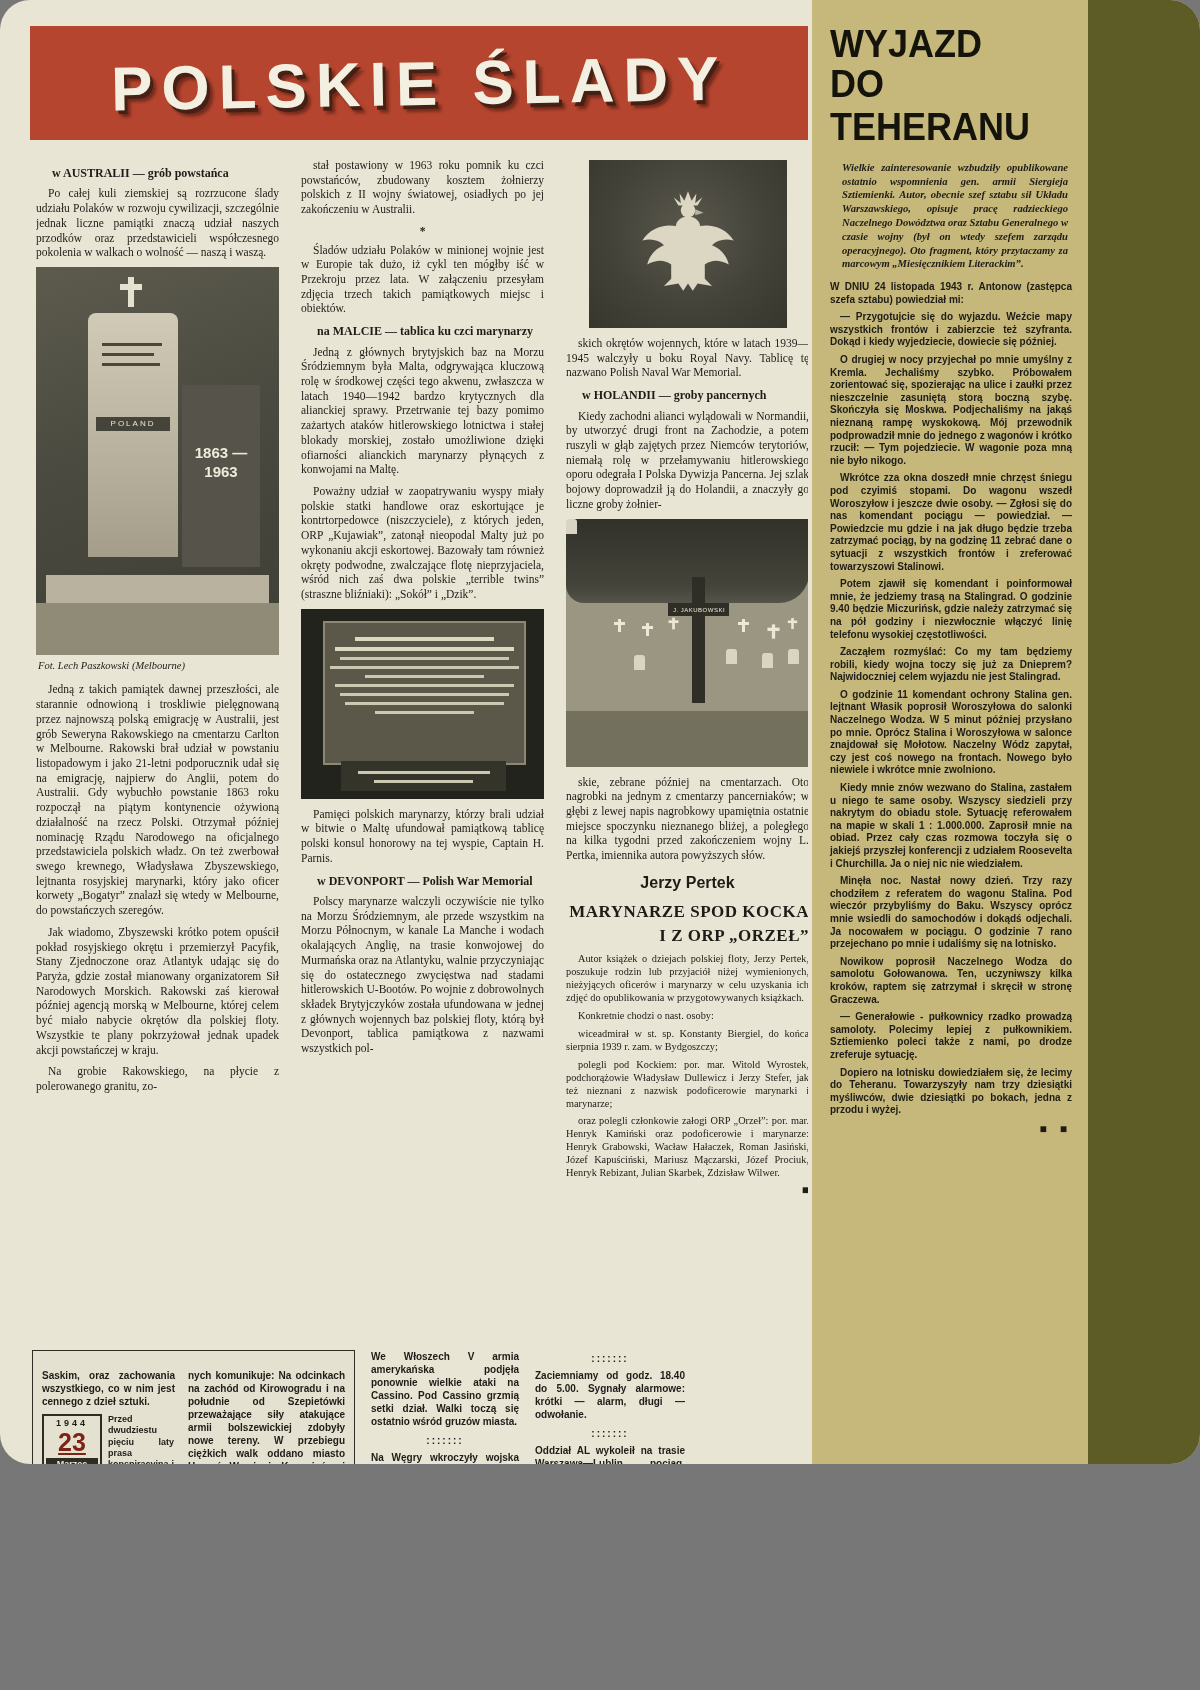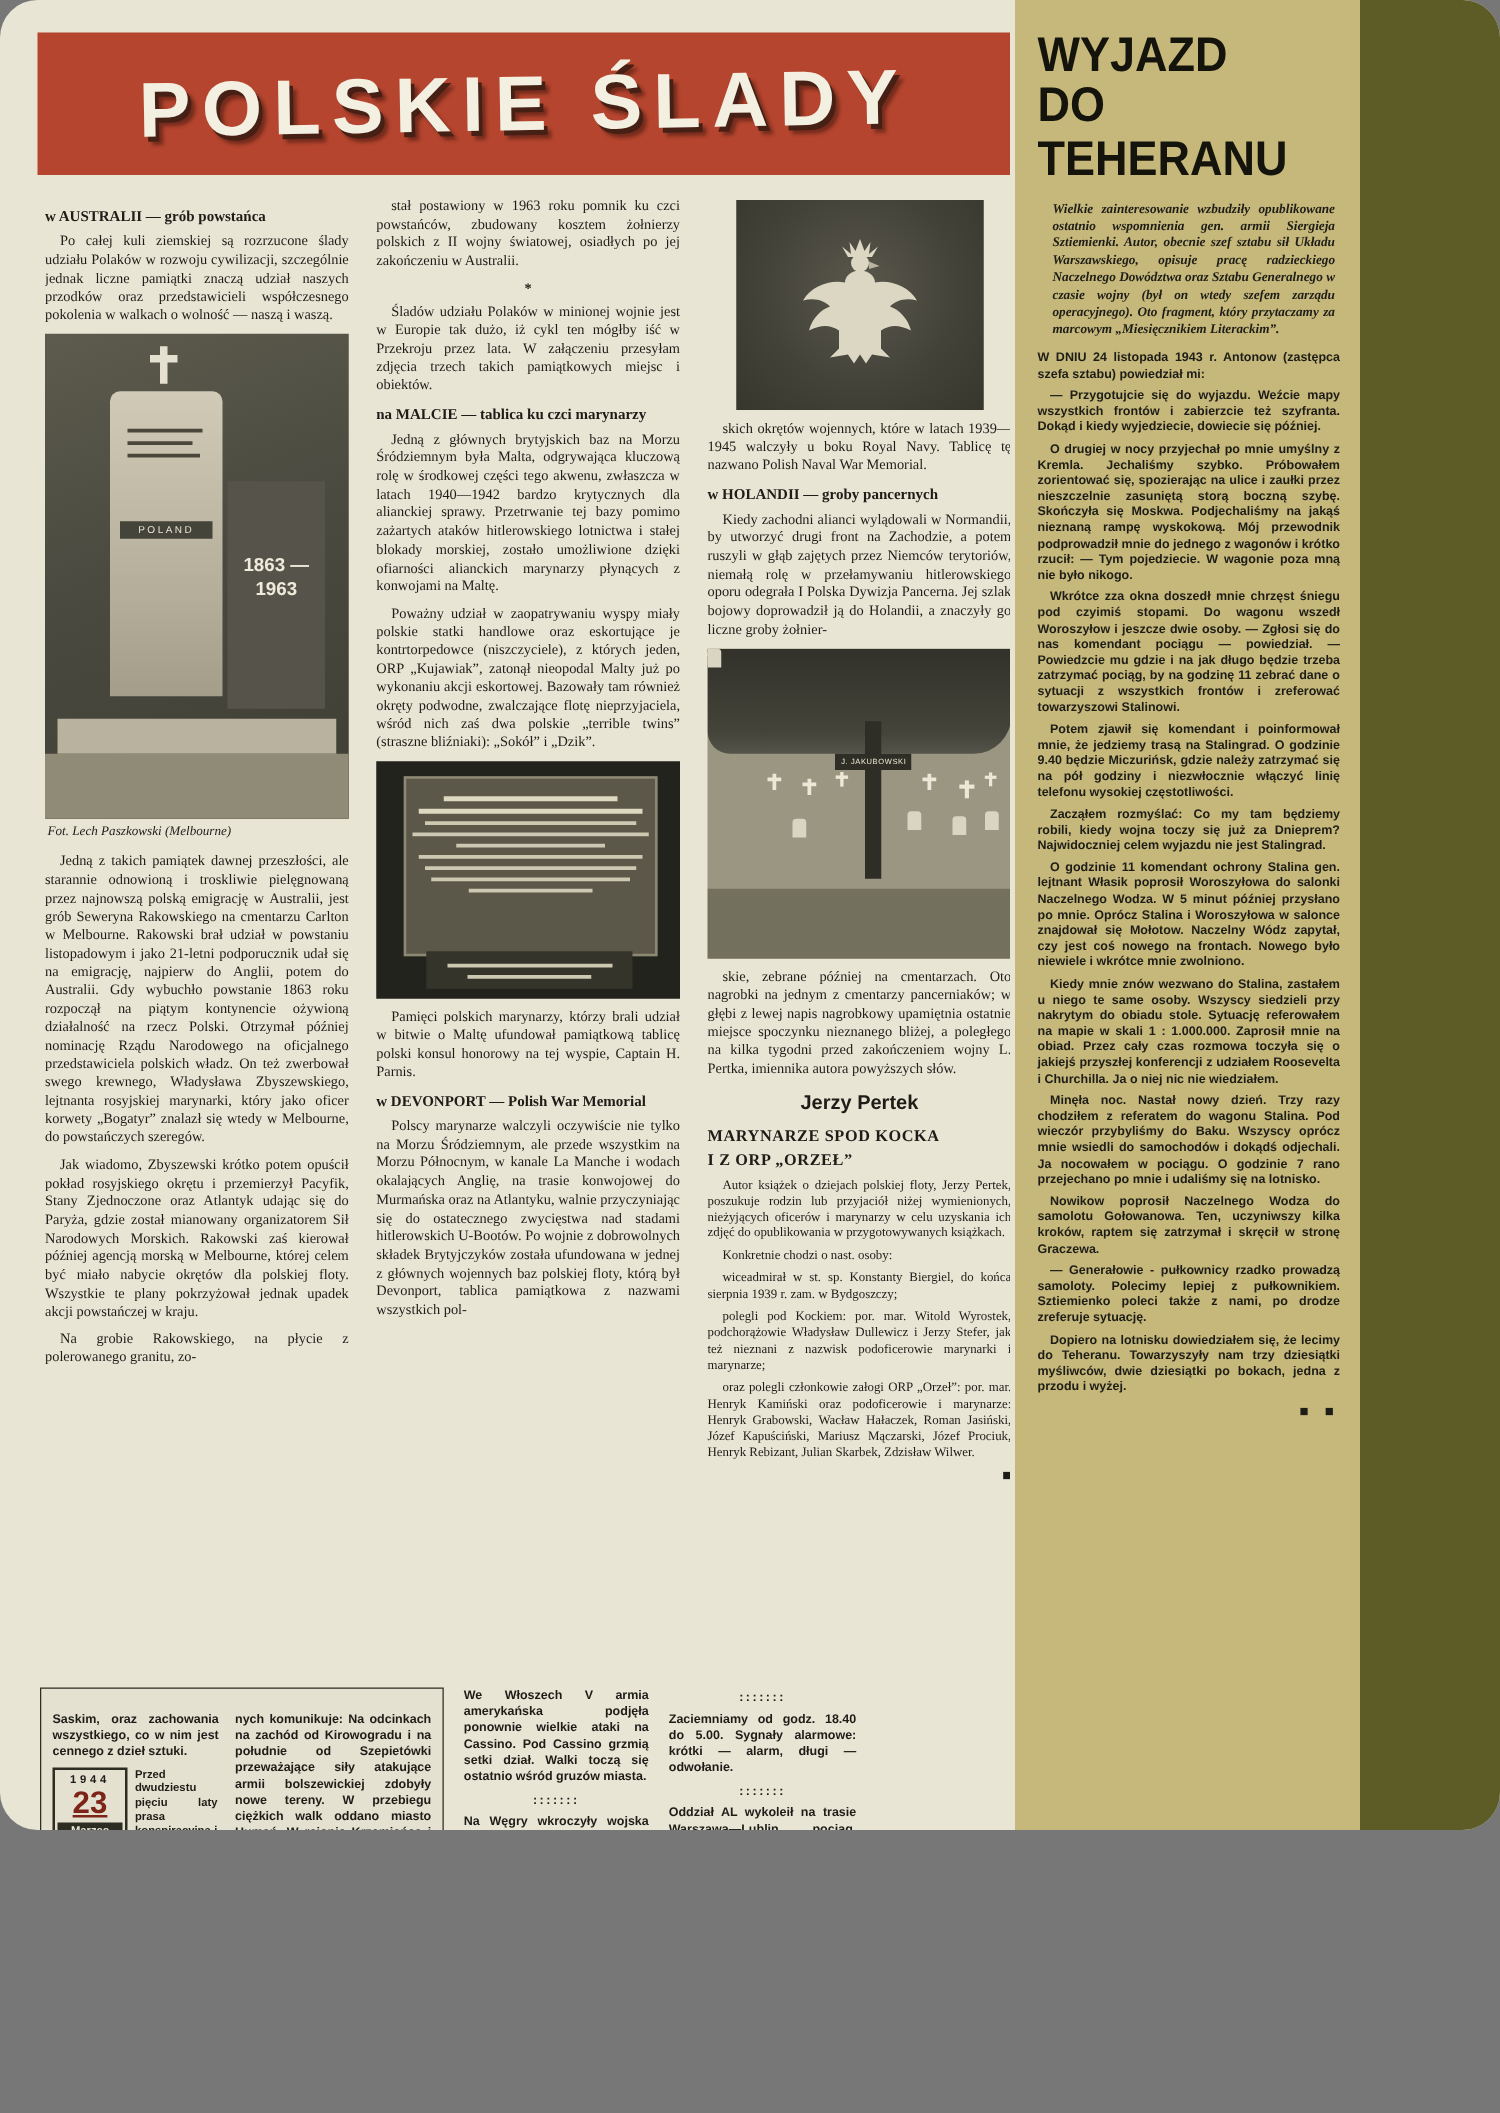--- a/index.html
+++ b/index.html
@@ -10,25 +10,25 @@
   .banner{position:absolute;left:30px;top:26px;width:778px;height:114px;background:#b5452e;
           display:flex;align-items:center;justify-content:center;}
   .banner-title{font-family:"Liberation Sans", sans-serif;font-weight:bold;font-size:62px;
           color:#f3efe1;letter-spacing:9px;transform:rotate(-1deg);
           text-shadow:3px 4px 0 #462015, 6px 7px 3px rgba(40,14,8,.45);}
 
   
   .columns{position:absolute;left:36px;top:158px;width:772px;height:1185px;display:flex;gap:22px;overflow:hidden;}
   .col{width:243px;font-size:11.5px;line-height:1.28;text-align:justify;}
   .col p{margin:0 0 7px 0;text-indent:12px;}
-  .headline{font-weight:bold;font-size:12px;margin:8px 0 5px 0;}
+  .headline{font-weight:bold;font-size:12px;margin:8px 0 5px 16px;}
   .caption{font-style:italic;font-size:10.5px;margin:4px 0 10px 2px;}
   .star{text-align:center;font-weight:bold;margin:0 0 4px 0;}
   .signature{font-family:"Liberation Sans", sans-serif;font-weight:bold;font-size:16px;text-align:center;margin:10px 0 8px 0;}
-  .subhead{font-weight:bold;font-size:13px;text-align:left;margin:0 0 2px 0;letter-spacing:.5px;}
+  .subhead{font-weight:bold;font-size:17px;text-align:right;margin:0 0 2px 0;letter-spacing:.5px;}
   .smallsec{font-size:10.3px;line-height:1.26;margin-top:6px;}
   .smallsec p{margin:0 0 5px 0;}
   .endmark{text-align:right;font-size:12px;line-height:10px;}
 
   
   .photo{position:relative;width:243px;overflow:hidden;}
   
   .grave{height:388px;background:linear-gradient(160deg,#5c5b4d 0%,#4b4a40 45%,#3f3e34 100%);margin-top:0;}
   .g-cross{position:absolute;left:92px;top:10px;width:6px;height:30px;background:#e5e1d0;}
   .g-cross::after{content:"";position:absolute;left:-8px;top:7px;width:22px;height:6px;background:#e5e1d0;}

